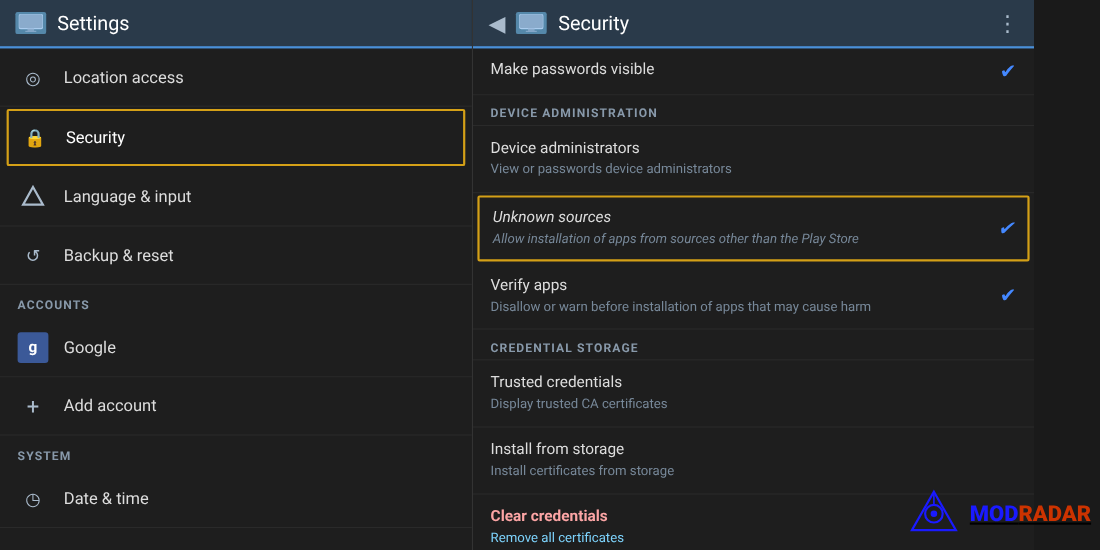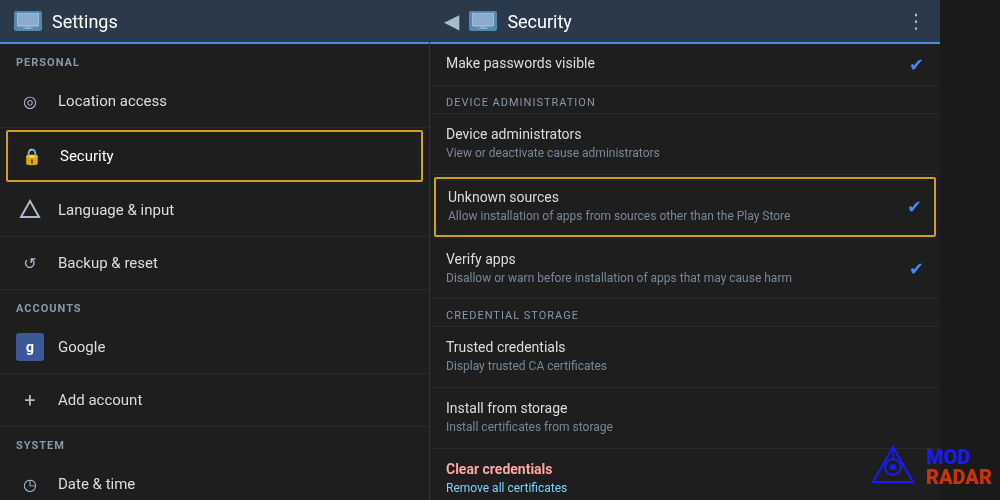--- a/index.html
+++ b/index.html
@@ -166,20 +166,21 @@
       padding: 12px 16px;
       border-bottom: 1px solid #2a2a2a;
       cursor: pointer;
     }
 
     .setting-item.highlighted {
       border: 2px solid #d4a017;
       margin: 2px 4px;
       border-radius: 2px;
       padding: 10px 12px;
+      font-style: italic;
     }
 
     .setting-item-text {
       flex: 1;
     }
 
     .setting-item-title {
       color: #dddddd;
       font-size: 14px;
       margin-bottom: 3px;
@@ -202,21 +203,21 @@
 
     .checkmark {
       color: #4488ff;
       font-size: 18px;
       margin-left: 8px;
     }
 
     .section-divider {
       color: #8899aa;
       font-size: 11px;
-      font-weight: 400;
+      font-weight: 700;
       letter-spacing: 1px;
       padding: 10px 4px 4px 16px;
       text-transform: uppercase;
       border-bottom: 1px solid #2a2a2a;
     }
 
     .make-passwords-row {
       display: flex;
       align-items: center;
       justify-content: space-between;
@@ -240,21 +241,22 @@
       gap: 8px;
     }
 
     .watermark-logo {
       width: 50px;
       height: 50px;
     }
 
     .watermark-text {
       display: flex;
-      flex-direction: column;
+      flex-direction: row;
+      text-decoration: underline;
     }
 
     .watermark-mod {
       color: #1a1aff;
       font-size: 20px;
       font-weight: 900;
       line-height: 1;
     }
 
     .watermark-radar {
@@ -279,21 +281,20 @@
         <rect x="0" y="0" width="22" height="13" rx="2" fill="#8aabcc" stroke="#aaccee" stroke-width="1"></rect>
         <rect x="8" y="13" width="6" height="2" fill="#8aabcc"></rect>
         <rect x="6" y="15" width="10" height="1" fill="#8aabcc"></rect>
       </svg>
     </div>
     <span class="header-title">Settings</span>
   </div>
 
   <div class="left-content">
 
-    <div class="section-label">PERSONAL</div>
 
     <div class="menu-item">
       <div class="menu-item-icon">◎</div>
       <span class="menu-item-text">Location access</span>
     </div>
 
     <div class="menu-item active">
       <div class="menu-item-icon">🔒</div>
       <span class="menu-item-text">Security</span>
     </div>
@@ -355,21 +356,21 @@
     <div class="make-passwords-row setting-item">
       <span class="make-passwords-text setting-item-title">Make passwords visible</span>
       <span class="checkmark">✔</span>
     </div>
 
     <div class="section-divider">DEVICE ADMINISTRATION</div>
 
     <div class="setting-item">
       <div class="setting-item-text">
         <div class="setting-item-title">Device administrators</div>
-        <div class="setting-item-subtitle">View or deactivate cause administrators</div>
+        <div class="setting-item-subtitle">View or passwords device administrators</div>
       </div>
     </div>
 
     <div class="setting-item highlighted">
       <div class="setting-item-text">
         <div class="setting-item-title">Unknown sources</div>
         <div class="setting-item-subtitle">Allow installation of apps from sources other than the Play Store</div>
       </div>
       <span class="checkmark">✔</span>
     </div>

